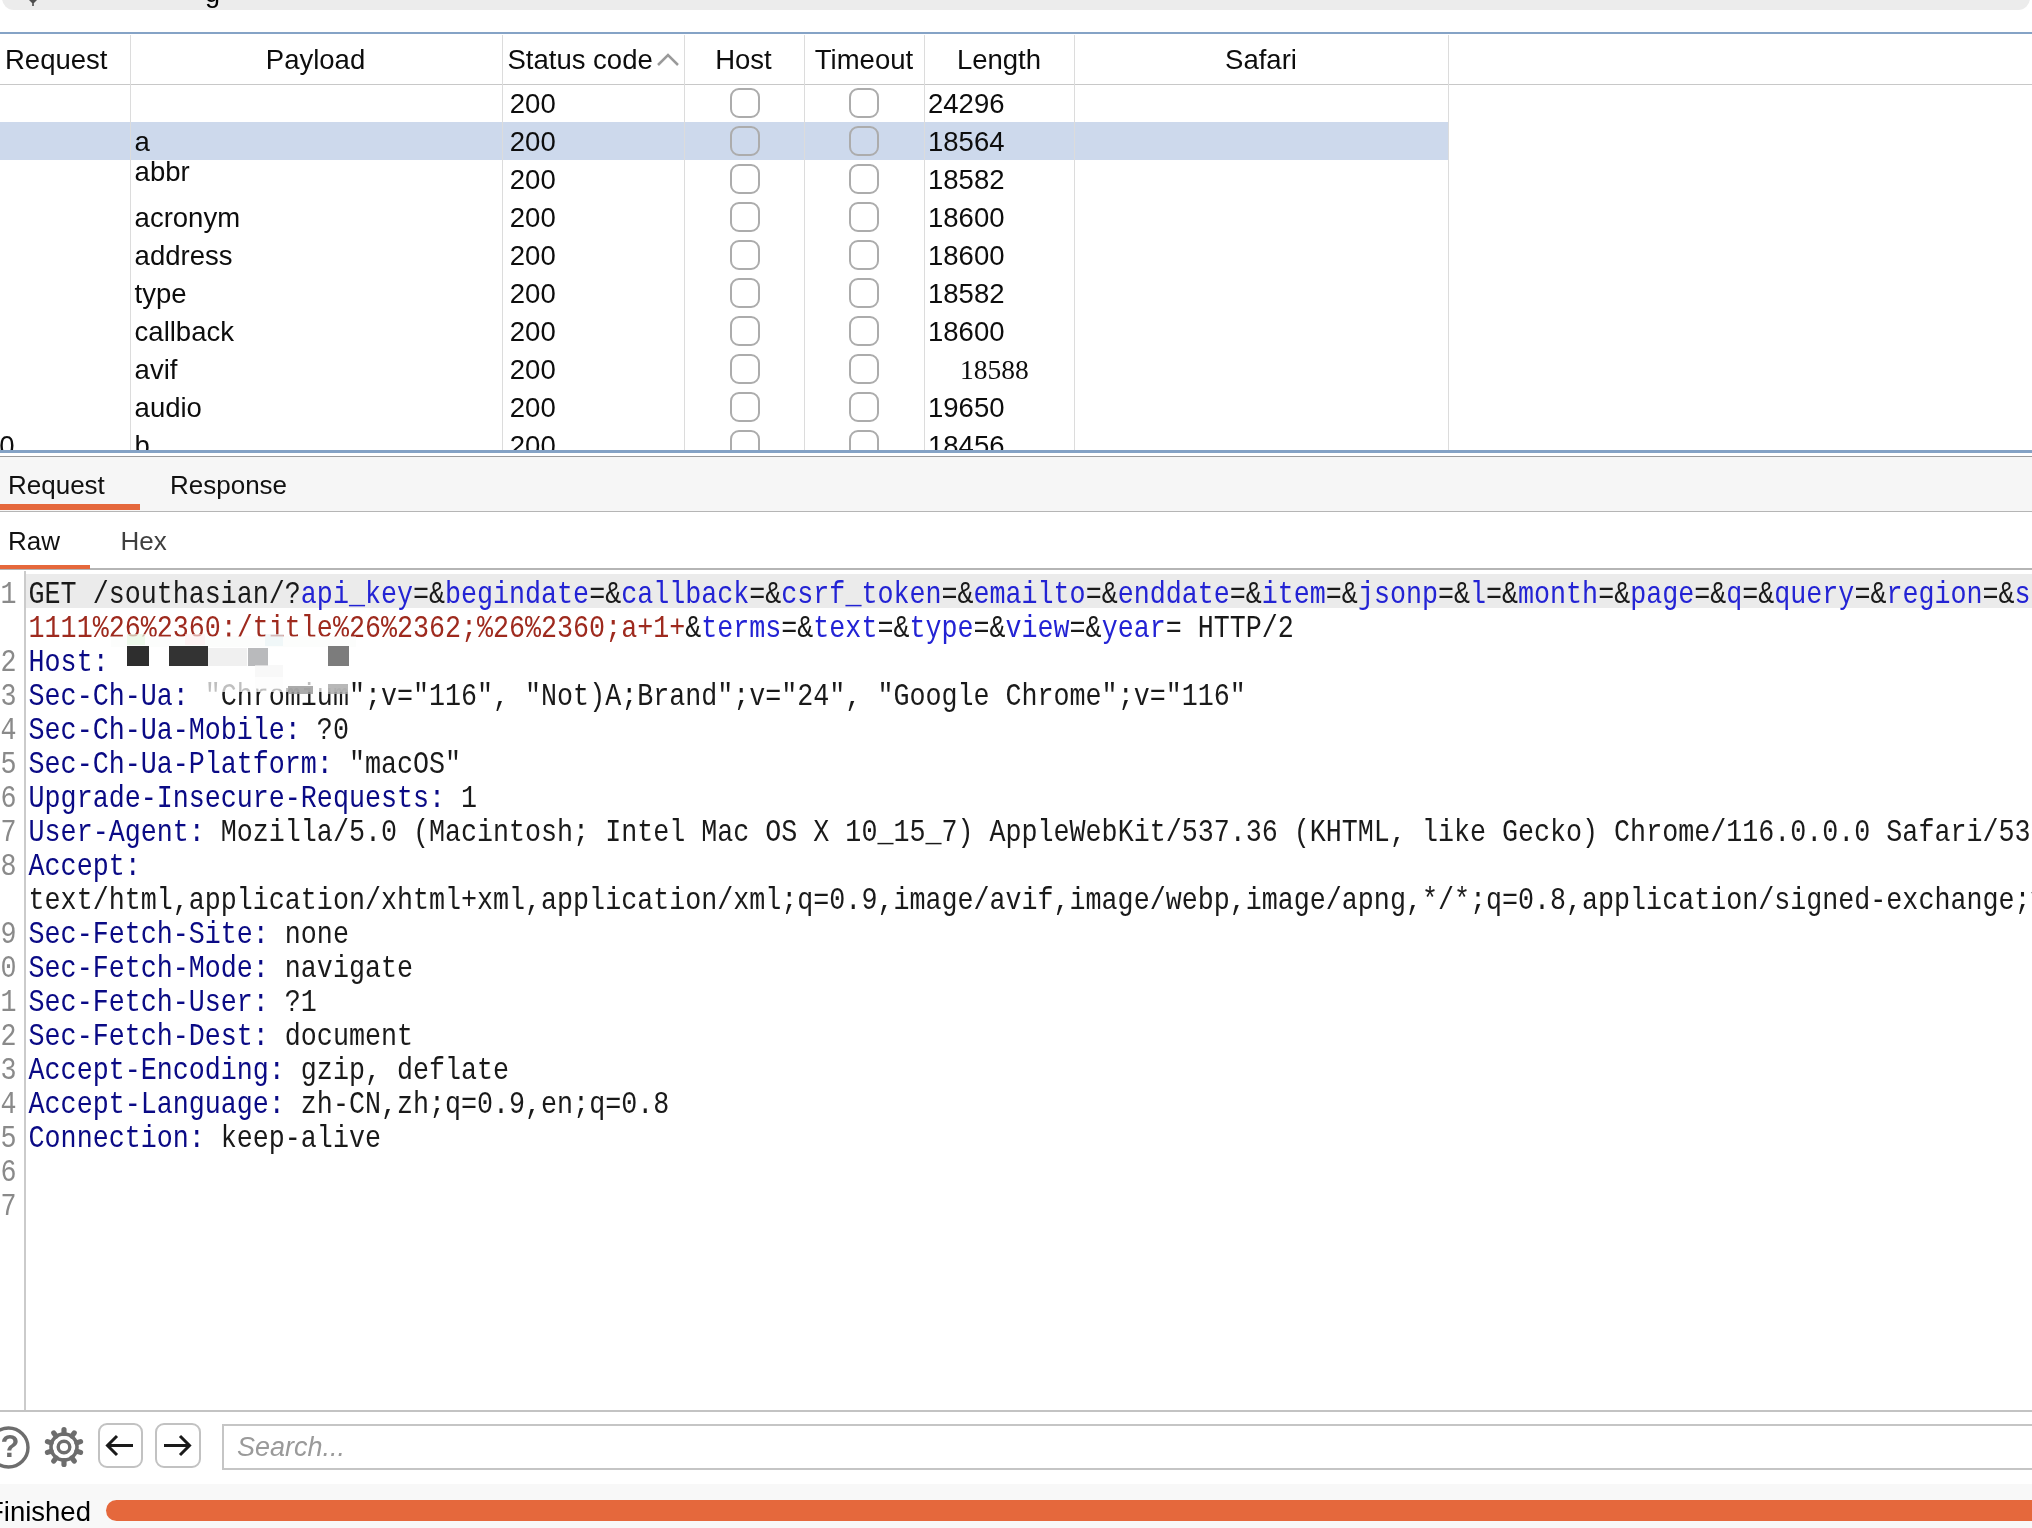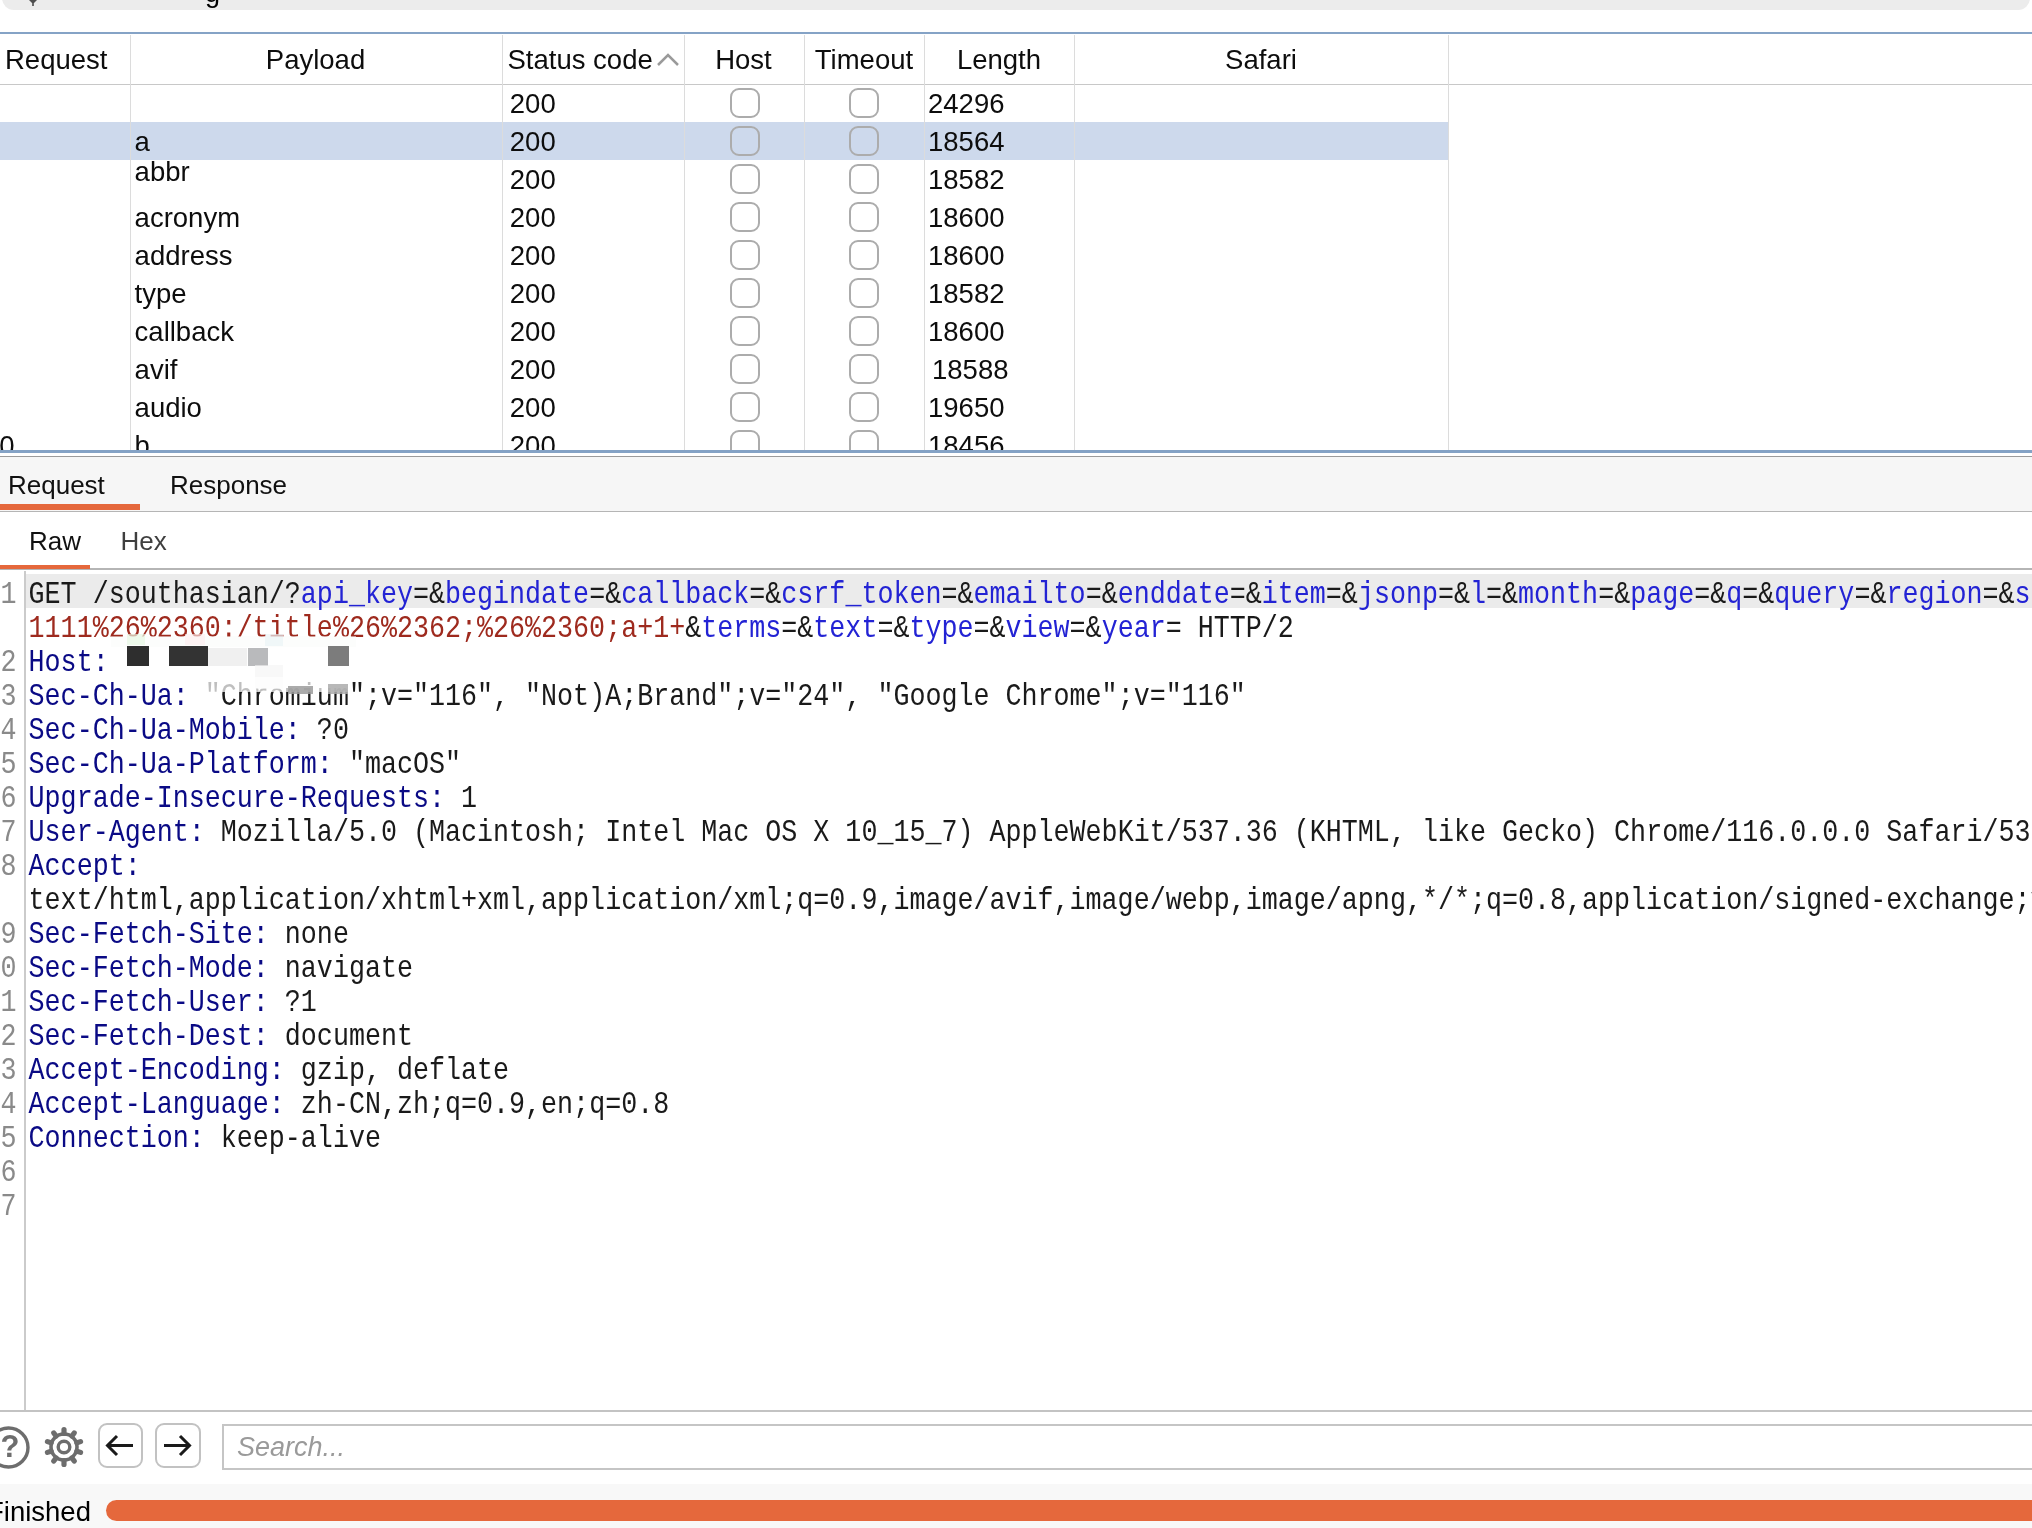--- a/index.html
+++ b/index.html
@@ -84,21 +84,21 @@
     <div class="abs cell" style="left:928px;top:278px;">18582</div>
     <div class="abs cell" style="left:134.6px;top:316px;">callback</div>
     <div class="abs cell" style="left:509.8px;top:316px;">200</div>
     <div class="cb" style="left:730px;top:316px;"></div>
     <div class="cb" style="left:849px;top:316px;"></div>
     <div class="abs cell" style="left:928px;top:316px;">18600</div>
     <div class="abs cell" style="left:134.6px;top:354px;">avif</div>
     <div class="abs cell" style="left:509.8px;top:354px;">200</div>
     <div class="cb" style="left:730px;top:354px;"></div>
     <div class="cb" style="left:849px;top:354px;"></div>
-    <div class="abs cell" style="left:932px;top:354px;">18588</div>
+    <div class="abs cell" style="left:960px;top:354px;font-family:Liberation Serif, serif;">18588</div>
     <div class="abs cell" style="left:134.6px;top:392px;">audio</div>
     <div class="abs cell" style="left:509.8px;top:392px;">200</div>
     <div class="cb" style="left:730px;top:392px;"></div>
     <div class="cb" style="left:849px;top:392px;"></div>
     <div class="abs cell" style="left:928px;top:392px;">19650</div>
     <div class="abs cell" style="left:-16px;top:430px;">10</div>
     <div class="abs cell" style="left:134.6px;top:430px;">b</div>
     <div class="abs cell" style="left:509.8px;top:430px;">200</div>
     <div class="cb" style="left:730px;top:430px;"></div>
     <div class="cb" style="left:849px;top:430px;"></div>
@@ -109,21 +109,21 @@
 <div class="abs" style="left:0;top:452.5px;width:2032px;height:3px;background:#ffffff;"></div>
 <div class="abs" style="left:0;top:455.5px;width:2032px;height:1.5px;background:#9b9b9b;"></div>
 
 <div class="abs" style="left:0;top:457px;width:2032px;height:53.5px;background:#f6f6f6;"></div>
 <div class="abs" style="left:0;top:510.5px;width:2032px;height:1.5px;background:#b5b5b5;"></div>
 <div class="abs tab1" style="left:8px;top:469.5px;">Request</div>
 <div class="abs tab1" style="left:170px;top:469.5px;">Response</div>
 <div class="abs" style="left:0;top:503.5px;width:139.5px;height:6px;background:#e5683c;"></div>
 
 <div class="abs" style="left:0;top:568px;width:2032px;height:1.5px;background:#b5b5b5;"></div>
-<div class="abs tab1" style="left:8px;top:525.5px;margin-left:21px;">Raw</div>
+<div class="abs tab1" style="left:8px;top:525.5px;">Raw</div>
 <div class="abs tab2" style="left:120.5px;top:525.5px;">Hex</div>
 <div class="abs" style="left:0;top:564.5px;width:90px;height:4px;background:#e5683c;"></div>
 
 <div class="abs" style="left:25.5px;top:574px;width:2006.5px;height:34px;background:#ebebeb;"></div>
 
 <div class="abs" style="left:24px;top:570.5px;width:1.5px;height:839.5px;background:#cbcbcb;"></div>
 
 <div id="codes">
     <div class="gut" style="left:-16.5px;top:575px;">1</div>
     <div class="abs code" style="left:28.6px;top:575px;color:#1a1a1a;">GET /southasian/?<s class="p">api_key</s>=&amp;<s class="p">begindate</s>=&amp;<s class="p">callback</s>=&amp;<s class="p">csrf_token</s>=&amp;<s class="p">emailto</s>=&amp;<s class="p">enddate</s>=&amp;<s class="p">item</s>=&amp;<s class="p">jsonp</s>=&amp;<s class="p">l</s>=&amp;<s class="p">month</s>=&amp;<s class="p">page</s>=&amp;<s class="p">q</s>=&amp;<s class="p">query</s>=&amp;<s class="p">region</s>=&amp;<s class="p">s</s></div>

